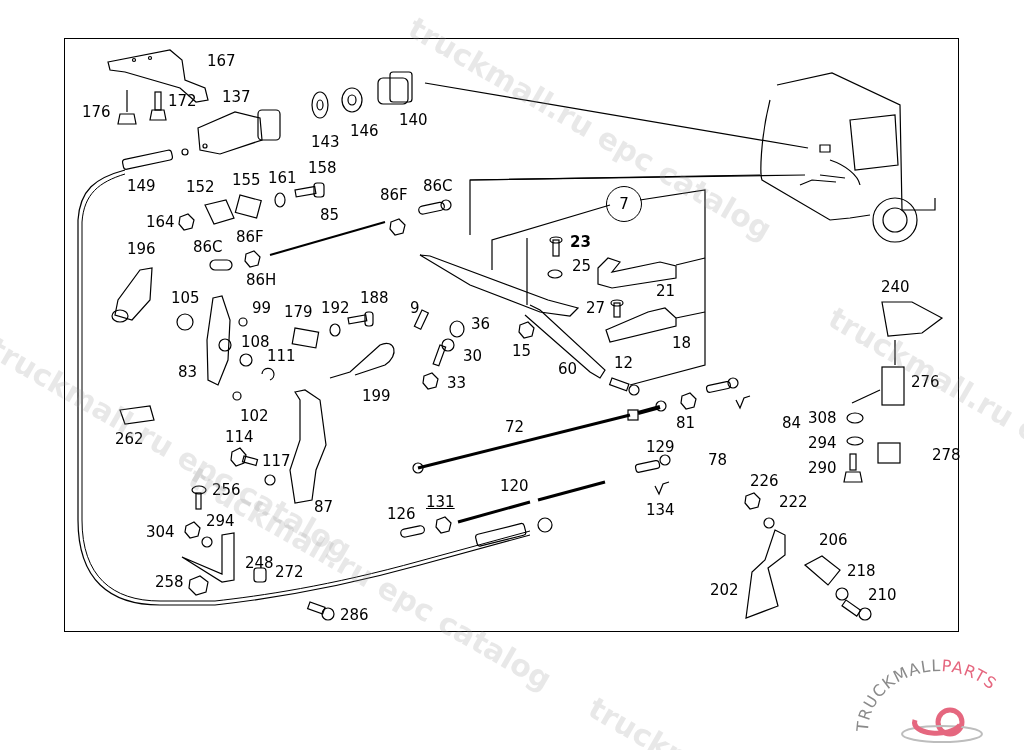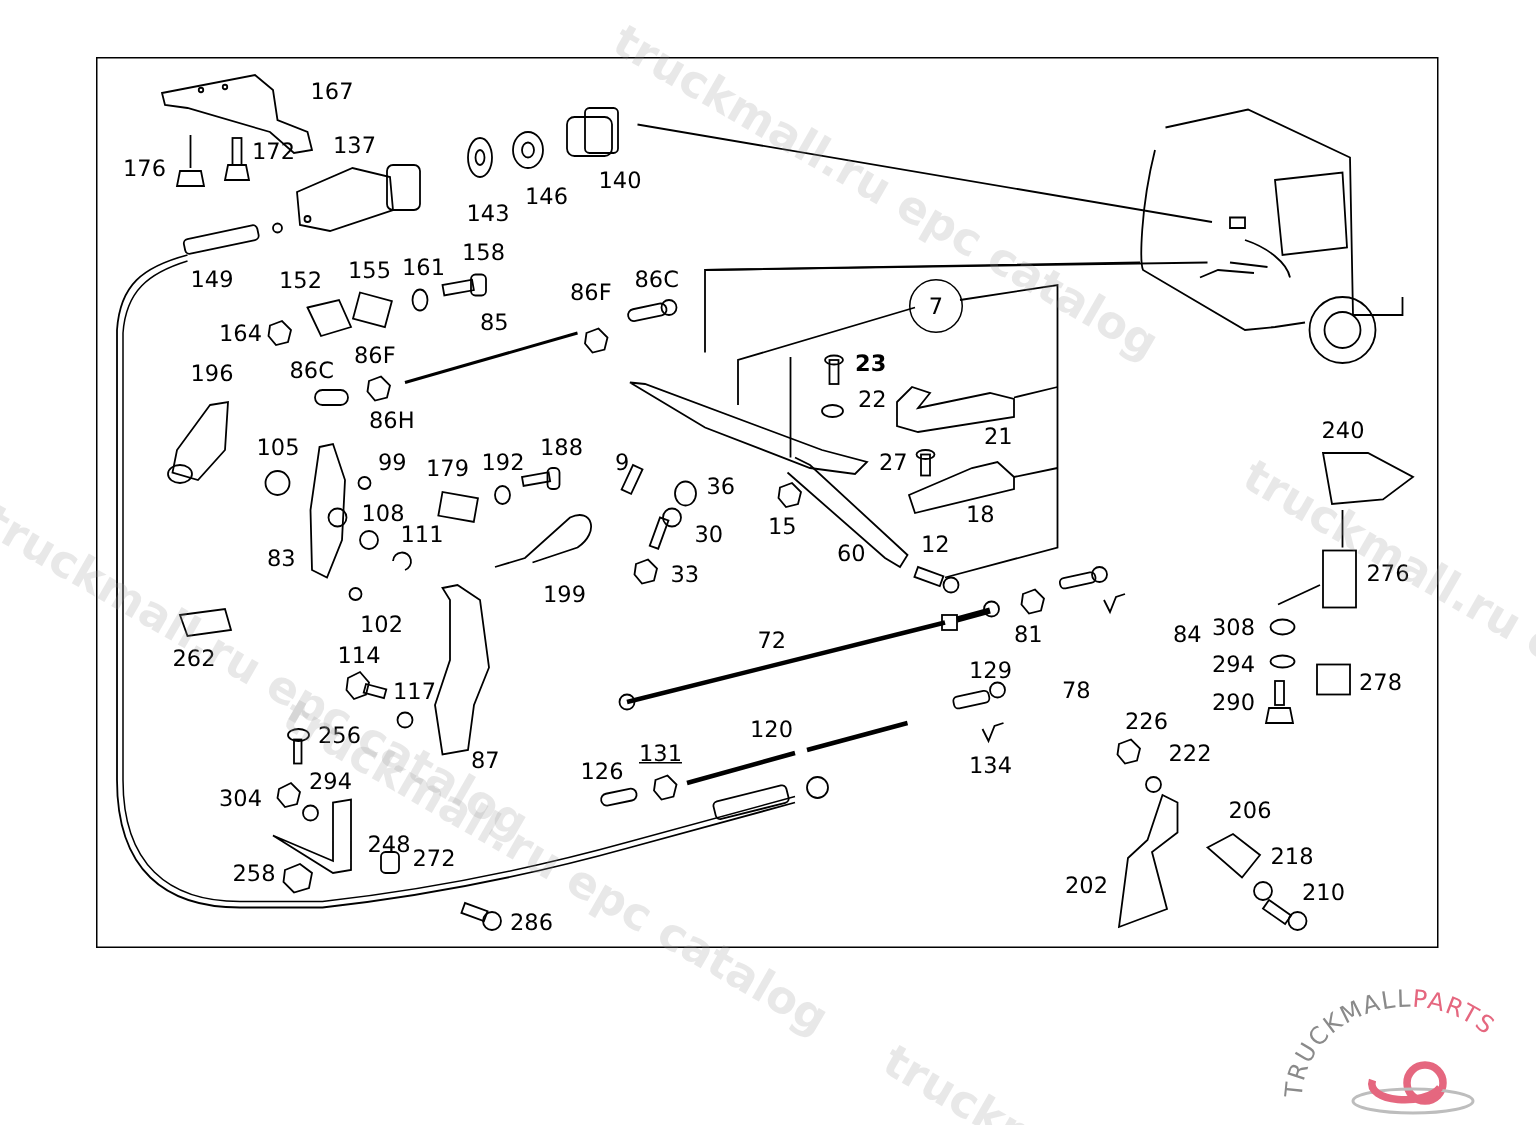--- a/index.html
+++ b/index.html
@@ -360,38 +360,38 @@
     <div class="lbl" style="left: 262px; top: 454px;">117</div>
     <div class="lbl" style="left: 212px; top: 483px;">256</div>
     <div class="lbl" style="left: 314px; top: 500px;">87</div>
     <div class="lbl" style="left: 206px; top: 514px;">294</div>
     <div class="lbl" style="left: 146px; top: 525px;">304</div>
     <div class="lbl" style="left: 245px; top: 556px;">248</div>
     <div class="lbl" style="left: 275px; top: 565px;">272</div>
     <div class="lbl" style="left: 155px; top: 575px;">258</div>
     <div class="lbl" style="left: 340px; top: 608px;">286</div>
     <div class="lbl" style="left: 570px; top: 235px; font-weight: bold;">23</div>
-    <div class="lbl" style="left: 572px; top: 259px;">22</div>
+    <div class="lbl" style="left: 572px; top: 259px;">25</div>
     <div class="lbl" style="left: 656px; top: 284px;">21</div>
     <div class="lbl" style="left: 586px; top: 301px;">27</div>
-    <div class="lbl" style="left: 644px; top: 336px;">18</div>
+    <div class="lbl" style="left: 672px; top: 336px;">18</div>
     <div class="lbl" style="left: 505px; top: 420px;">72</div>
     <div class="lbl" style="left: 676px; top: 416px;">81</div>
     <div class="lbl" style="left: 708px; top: 405px; margin-top: 48px;">78</div>
     <div class="lbl" style="left: 764px; top: 416px; margin-left: 18px;">84</div>
     <div class="lbl" style="left: 646px; top: 440px;">129</div>
     <div class="lbl" style="left: 646px; top: 503px;">134</div>
     <div class="lbl" style="left: 500px; top: 479px;">120</div>
     <div class="lbl" style="left: 426px; top: 495px; text-decoration: underline;">131</div>
     <div class="lbl" style="left: 387px; top: 507px;">126</div>
     <div class="lbl" style="left: 881px; top: 280px;">240</div>
     <div class="lbl" style="left: 911px; top: 375px;">276</div>
     <div class="lbl" style="left: 808px; top: 411px;">308</div>
     <div class="lbl" style="left: 808px; top: 436px;">294</div>
-    <div class="lbl" style="left: 906px; top: 448px; text-align: right;">278</div>
+    <div class="lbl" style="left: 932px; top: 448px; text-align: right;">278</div>
     <div class="lbl" style="left: 808px; top: 461px;">290</div>
     <div class="lbl" style="left: 750px; top: 474px;">226</div>
     <div class="lbl" style="left: 779px; top: 495px;">222</div>
     <div class="lbl" style="left: 819px; top: 533px;">206</div>
     <div class="lbl" style="left: 847px; top: 564px;">218</div>
     <div class="lbl" style="left: 710px; top: 583px;">202</div>
     <div class="lbl" style="left: 868px; top: 588px;">210</div>
   </div>
 <div id="wms">
     <div class="wm" style="left: 420px; top: 10px; transform: rotate(30deg);">truckmall.ru epc catalog</div>

